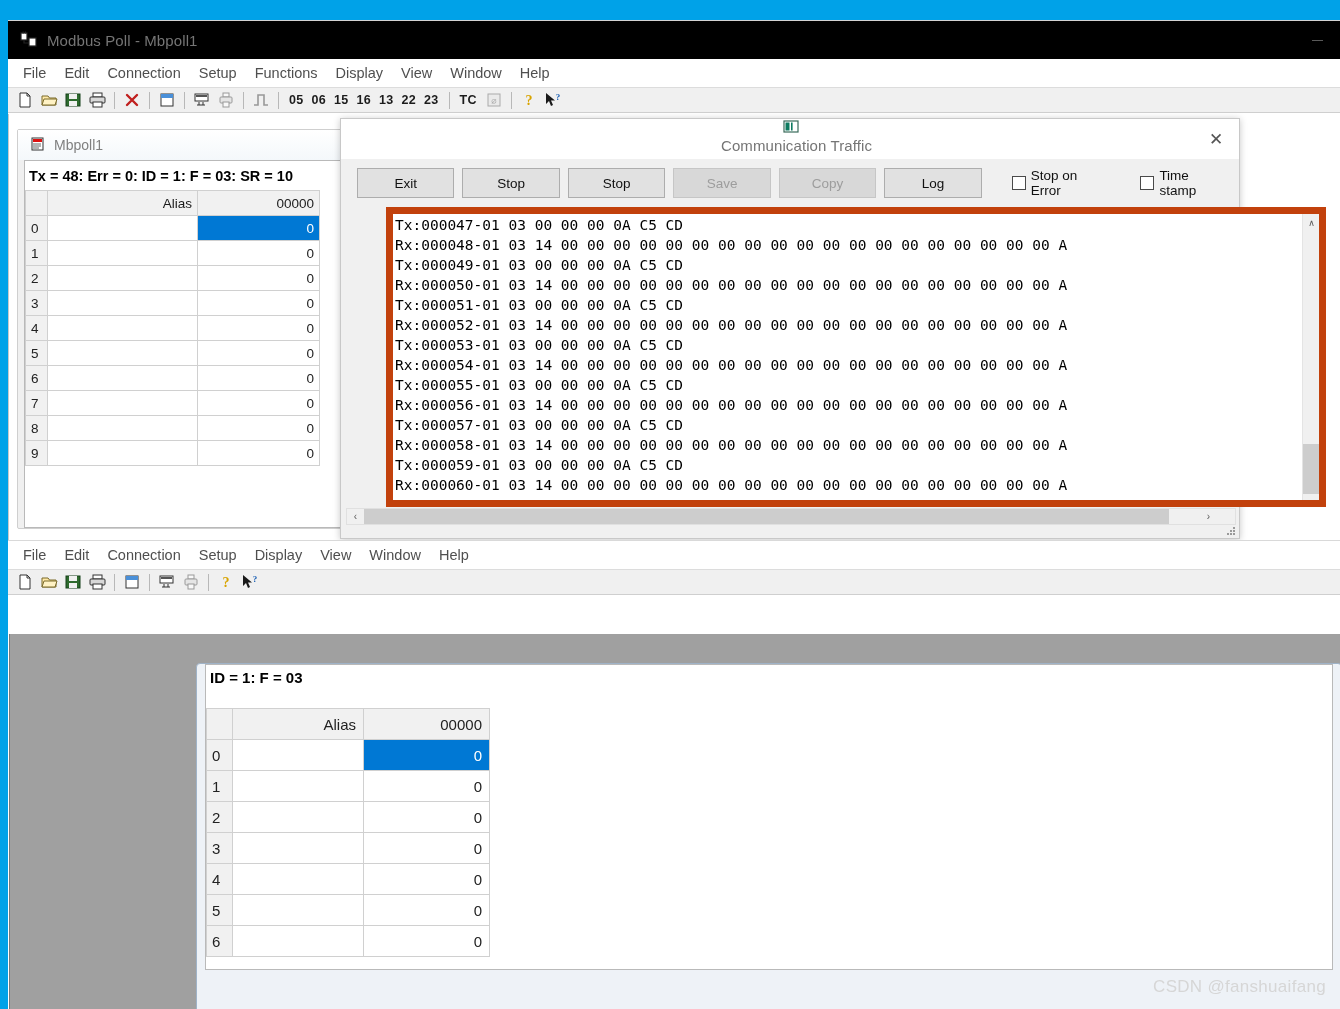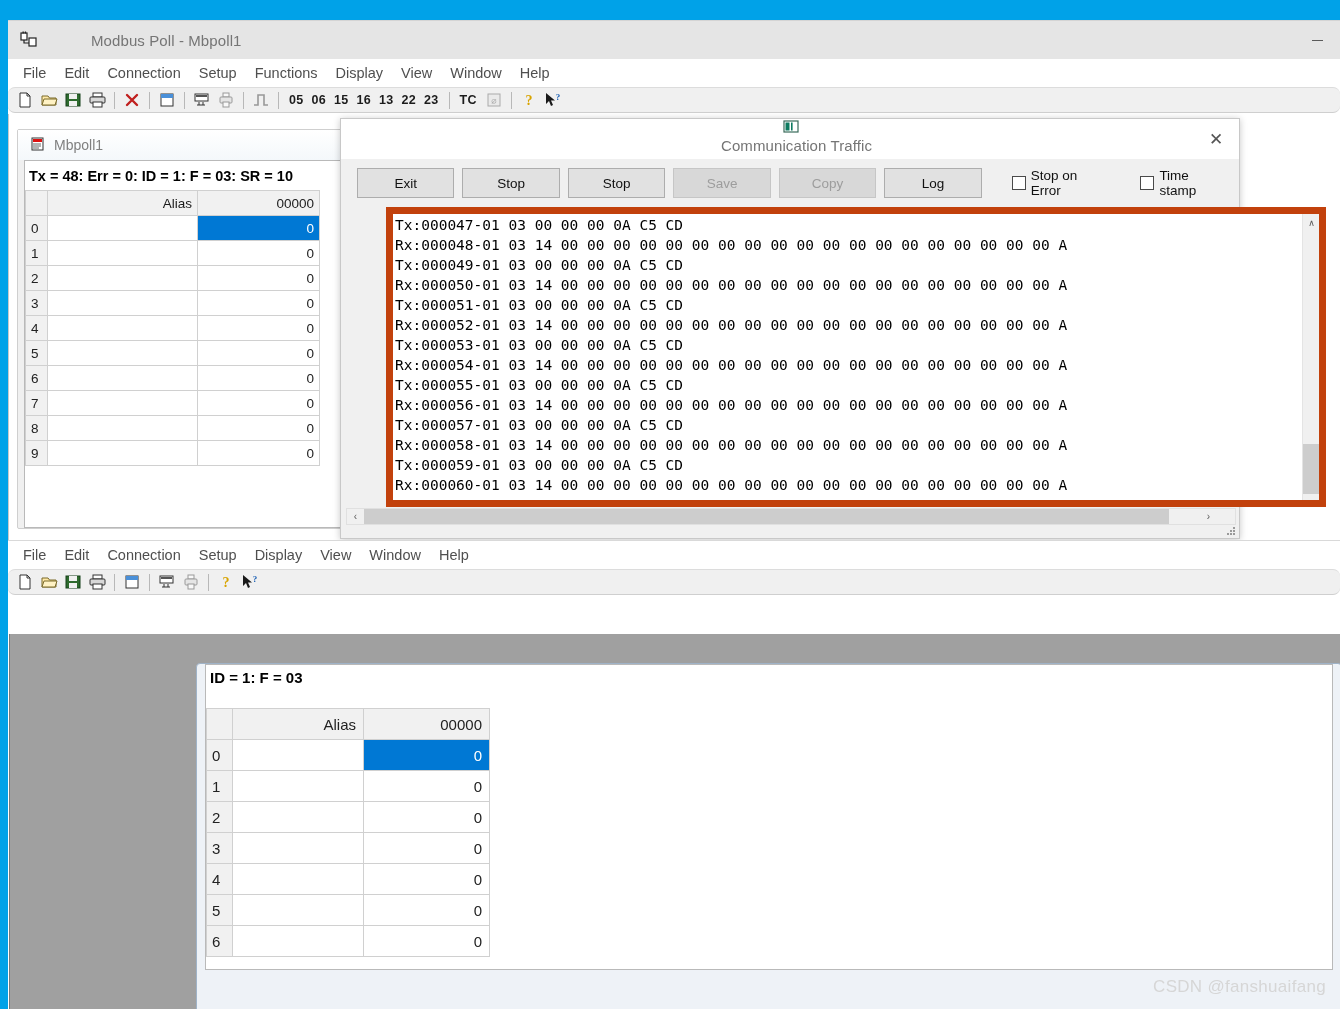--- a/index.html
+++ b/index.html
@@ -13,25 +13,24 @@
   #root { position: relative; width: 1340px; height: 1009px; background: #00a2e8; }
 
   
   #poll-window {
     position: absolute; left: 8px; top: 20px;
     width: 1332px; height: 521px;
     background: #ffffff;
     border-top: 1px solid #d4d4d4;
   }
   .win-titlebar {
-    height: 38px; background: #e5e5e5;
+    height: 38px; background: #000000;
     display: flex; align-items: center;
     padding-left: 12px;
     position: relative;
-    gap: 44px;
   }
   .win-title-icon { width: 18px; height: 18px; margin-right: 9px; flex: 0 0 auto; }
   .win-title-text {
     font-size: 15px; color: #757575; letter-spacing: .1px;
   }
   .win-sysbtns {
     position: absolute; right: 0; top: 0; height: 38px;
     display: flex; align-items: center;
   }
   .sysbtn {
@@ -44,21 +43,21 @@
   .menubar {
     height: 28px; display: flex; align-items: center;
     padding-left: 6px; background: #ffffff;
     font-size: 14.5px; color: #4f4f4f;
   }
   .menubar .mi { padding: 3px 9px; white-space: nowrap; }
 
   .toolbar {
     height: 26px; background: #f0f0f0;
     border-top: 1px solid #dcdcdc; border-bottom: 1px solid #cfcfcf;
-    display: flex; align-items: center; padding-left: 6px; gap: 2px; border-radius: 7px;
+    display: flex; align-items: center; padding-left: 6px; gap: 2px;
   }
   .tb-ico { width: 22px; height: 22px; display: flex; align-items: center; justify-content: center; }
   .tb-sep { width: 1px; height: 17px; background: #b8b8b8; margin: 0 4px; }
   .tb-fc {
     font-family: "Liberation Sans", sans-serif;
     font-size: 12.5px; font-weight: bold; color: #1c1c1c;
     padding: 0 4px; letter-spacing: .3px;
   }
 
   

